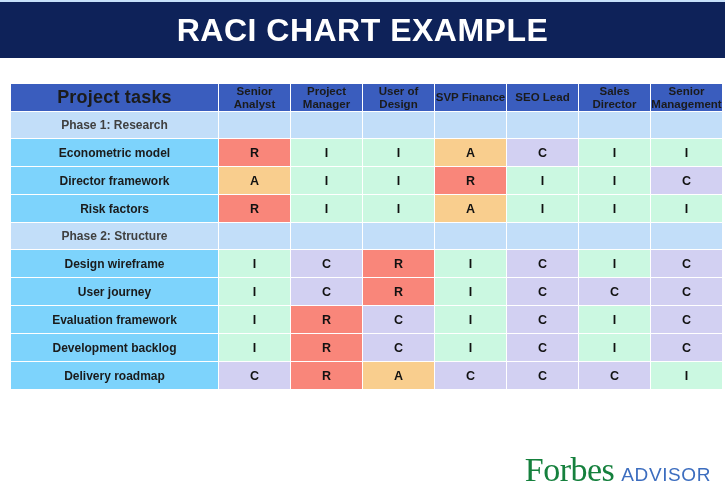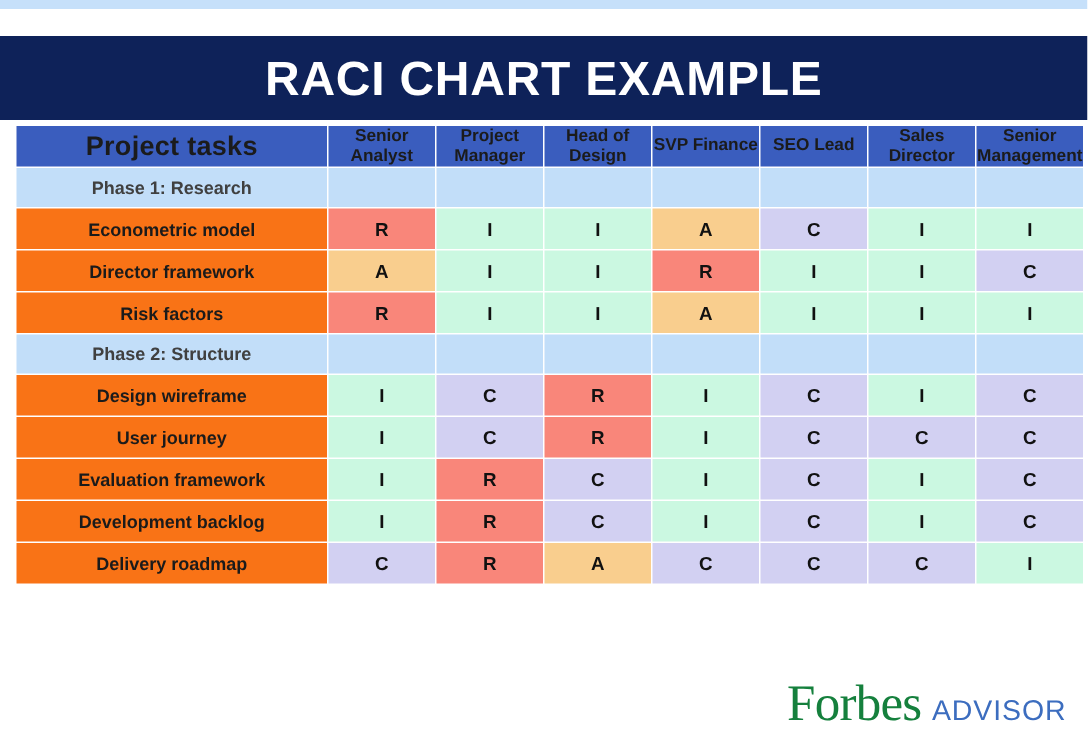--- a/index.html
+++ b/index.html
@@ -24,21 +24,21 @@
     position: absolute;
     top: 0; left: 0;
     width: 725px;
     height: 6px;
     background: #C6E0FA;
   }
 
   
   .title-banner {
     position: absolute;
-    top: 24px; left: 0;
+    top: 2px; left: 0;
     width: 725px;
     height: 56px;
     background: #0E2259;
     display: flex;
     align-items: center;
     justify-content: center;
   }
   .title-banner .title-text {
     color: #ffffff;
     font-size: 32px;
@@ -92,21 +92,21 @@
   tr.phase-row td {
     background: #C2DEF9;
     font-weight: bold;
     font-size: 12px;
     color: #404040;
     height: 26px;
   }
 
   
   td.task-label {
-    background: #f97316;
+    background: #7dd3fc;
     font-weight: bold;
     font-size: 12px;
     color: #1b1b1b;
   }
 
   
   td.v {
     font-weight: bold;
     font-size: 12.5px;
     color: #111111;
@@ -160,21 +160,21 @@
         <col class="c-role">
       <col class="c-role">
         <col class="c-role">
         <col class="c-role">
     </colgroup>
     <thead>
       <tr>
         <th class="task-head">Project tasks</th>
         <th>Senior Analyst</th>
         <th>Project Manager</th>
-        <th>Head of Design</th>
+        <th>User of Design</th>
         <th>SVP Finance</th>
         <th>SEO Lead</th>
         <th>Sales Director</th>
         <th>Senior Management</th>
       </tr>
     </thead>
     <tbody id="table-body">
         <tr class="phase-row">
           <td class="phase-label">Phase 1: Research</td>
           <td class="v v-none"></td>

